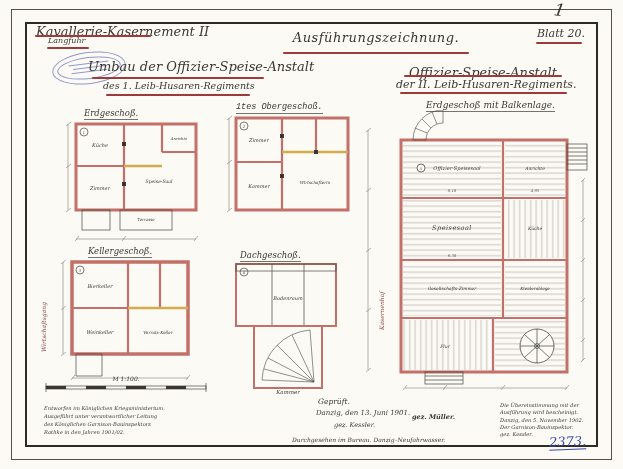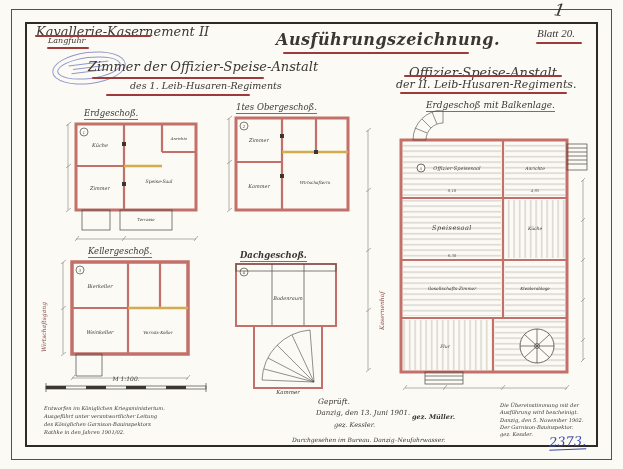--- a/index.html
+++ b/index.html
@@ -63,41 +63,41 @@
   <div class="ul" style="left:35px;top:35px;width:116px;"></div>
   <div class="hw" style="left:48px;top:36px;font-size:8px;">Langfuhr</div>
   <div class="ul" style="left:47px;top:47px;width:42px;"></div>
 
   <div class="stamp">
     <i style="left:16px;right:16px;top:10px;"></i>
     <i style="left:20px;right:20px;top:14px;"></i>
     <i style="left:18px;right:18px;top:18px;"></i>
   </div>
 
-  <div class="hw ctr" style="left:276px;top:30px;width:200px;font-size:16px;letter-spacing:0.5px;font-weight:bold;">Ausführungszeichnung.</div>
+  <div class="hw ctr" style="left:276px;top:30px;width:200px;font-size:13px;letter-spacing:0.5px;">Ausführungszeichnung.</div>
   <div class="ul" style="left:283px;top:52px;width:186px;"></div>
 
-  <div class="hw" style="left:537px;top:27px;font-size:11px;font-family:Liberation Serif, serif;">Blatt 20.</div>
+  <div class="hw" style="left:537px;top:27px;font-size:11px;">Blatt 20.</div>
   <div class="ul" style="left:536px;top:42px;width:46px;"></div>
 
-  <div class="hw ctr" style="left:88px;top:59px;width:180px;font-size:13px;">Zimmer der Offizier-Speise-Anstalt</div>
+  <div class="hw ctr" style="left:88px;top:59px;width:180px;font-size:13px;">Umbau der Offizier-Speise-Anstalt</div>
   <div class="ul" style="left:92px;top:77px;width:172px;"></div>
-  <div class="hw ctr" style="left:103px;top:80px;width:150px;font-size:9.5px;margin-left:27px;">des 1. Leib-Husaren-Regiments</div>
+  <div class="hw ctr" style="left:103px;top:80px;width:150px;font-size:9.5px;">des 1. Leib-Husaren-Regiments</div>
   <div class="ul" style="left:106px;top:94px;width:144px;"></div>
 
   <div class="hw ctr" style="left:398px;top:57px;width:170px;font-size:13px;margin-top:8px;">Offizier-Speise-Anstalt</div>
   <div class="ul" style="left:404px;top:75px;width:158px;"></div>
   <div class="hw ctr" style="left:396px;top:78px;width:175px;font-size:11px;">der II. Leib-Husaren-Regiments.</div>
   <div class="ul" style="left:400px;top:92px;width:167px;"></div>
 
   
   <div class="hw tul" style="left:84px;top:108px;font-size:8.5px;">Erdgeschoß.</div>
-  <div class="hw tul" style="left:236px;top:102px;font-size:8.5px;">1tes Obergeschoß.</div>
+  <div class="hw tul" style="left:236px;top:102px;font-size:8.5px;font-family:Liberation Mono, monospace;">1tes Obergeschoß.</div>
   <div class="hw tul" style="left:88px;top:246px;font-size:8.5px;">Kellergeschoß.</div>
-  <div class="hw tul" style="left:240px;top:250px;font-size:8.5px;font-weight:bold;">Dachgeschoß.</div>
+  <div class="hw tul" style="left:240px;top:250px;font-size:8.5px;">Dachgeschoß.</div>
   <div class="hw tul" style="left:426px;top:100px;font-size:9px;">Erdgeschoß mit Balkenlage.</div>
 
   
   <svg class="plan" style="left:62px;top:118px;" width="150" height="130" viewBox="0 0 150 130">
     <g class="dimg">
       <line x1="6" y1="6" x2="6" y2="92"></line>
       <line x1="4" y1="8" x2="9" y2="4"></line>
         <line x1="4" y1="50" x2="9" y2="46"></line>
         <line x1="4" y1="94" x2="9" y2="90"></line>
       <line x1="14" y1="121" x2="134" y2="121"></line>

